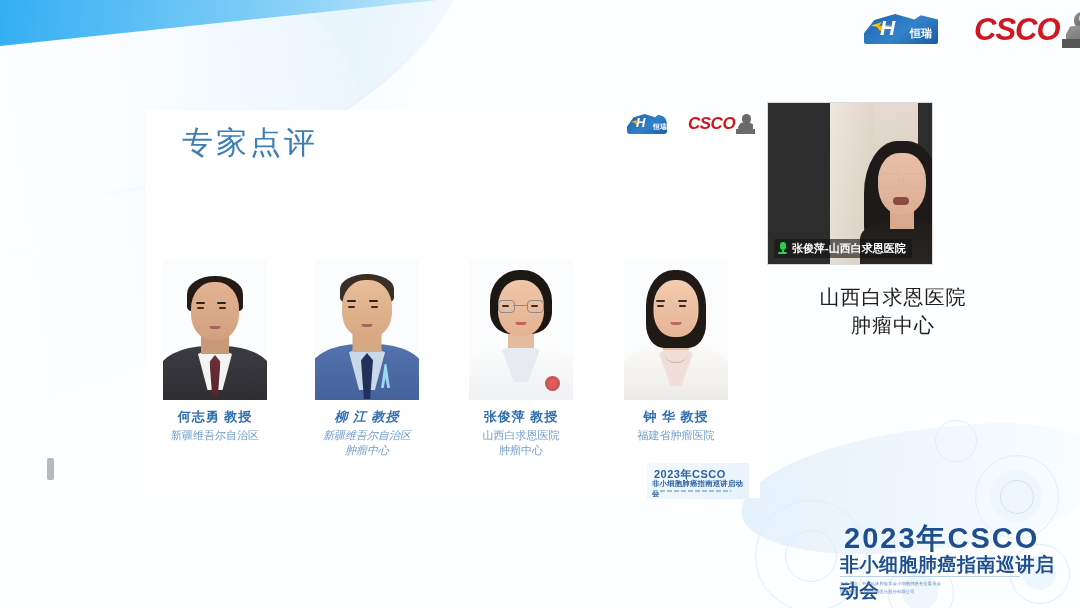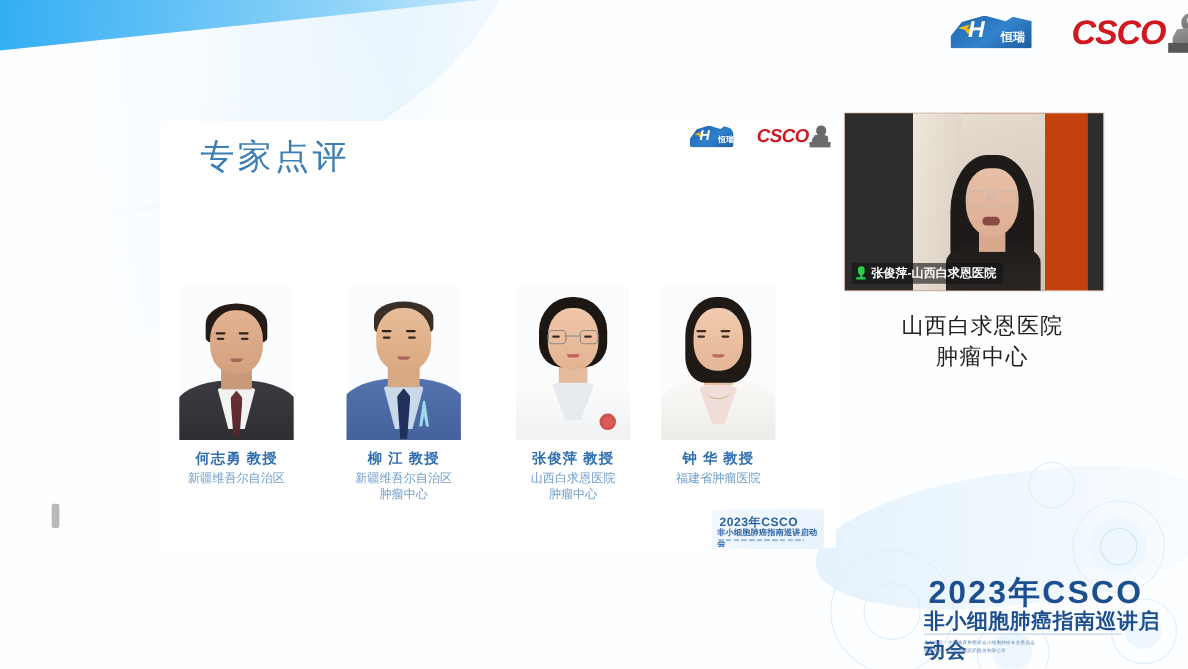--- a/index.html
+++ b/index.html
@@ -96,22 +96,22 @@
   .mini-l2{position:absolute;left:5px;top:16px;font-size:7.4px;font-weight:700;color:#2a5fa0;
       letter-spacing:.2px;}
   .mini-l3{position:absolute;left:6px;top:27px;width:78px;height:2px;
       background:repeating-linear-gradient(90deg,#9dc0e0 0 5px,transparent 5px 7px);}
 
   
   .grey-bar{position:absolute;left:47px;top:458px;width:7px;height:22px;background:#b7b9bb;
       border-radius:2px;}
 
   
-  #video{position:absolute;left:768px;top:103px;width:235px;height:161px;
-      background:#c2410c;overflow:hidden;box-shadow:0 0 0 1px #dcdcdc;}
+  #video{position:absolute;left:768px;top:103px;width:164px;height:161px;
+      background:#4c1d95;overflow:hidden;box-shadow:0 0 0 1px #dcdcdc;}
   .v-left{position:absolute;left:0;top:0;width:62px;height:100%;background:#2d2d2d;}
   .v-right{position:absolute;right:0;top:0;width:14px;height:100%;background:#2d2d2d;}
   .v-room{position:absolute;left:62px;top:0;width:120px;height:100%;
       background:linear-gradient(160deg,#e8ded2 0%,#ddd2c4 40%,#cfc3b4 100%);}
   .v-curtain{position:absolute;left:62px;top:0;width:44px;height:100%;
       background:linear-gradient(100deg,#efe7dc,#d8cdbe);}
   .v-hair{position:absolute;left:96px;top:38px;width:76px;height:118px;
       background:#1d1a19;border-radius:44% 44% 28% 28%;}
   .v-face{position:absolute;left:110px;top:50px;width:48px;height:62px;
       background:linear-gradient(180deg,#e8c0a7,#dcae94);border-radius:44% 44% 48% 48%;}
@@ -250,21 +250,21 @@
         <div class="p-brow" style="left:33px;top:42px;"></div>
         <div class="p-brow" style="left:54px;top:42px;"></div>
         <div class="p-eye" style="left:34px;top:47px;"></div>
         <div class="p-eye" style="left:56px;top:47px;"></div>
         <div class="p-mouth" style="top:66px;"></div>
       </div>
       <div class="exp-name">何志勇 教授</div>
       <div class="exp-org" style="white-space:pre-line;">新疆维吾尔自治区</div>
     </div>
 
-    <div class="exp" style="left:146px;top:0;">
+    <div class="exp" style="left:146px;top:0;font-style:italic;">
       <div class="photo">
         <div class="p-bg"></div>
         <div class="p-body" style="top:84px;width:116px;height:62px;background:linear-gradient(180deg,#5472ad,#43609a);"></div>
         <div class="p-shirt" style="top:84px;width:36px;height:46px;background:#c9d9ea;clip-path:polygon(50% 0,100% 18%,72% 100%,28% 100%,0 18%);"></div>
         <div class="p-tie" style="top:93px;width:12px;height:46px;background:#22315c;clip-path:polygon(50% 0,100% 16%,76% 100%,24% 100%,0 16%);"></div>
         <div style="position:absolute;left:66px;top:104px;width:9px;height:24px;background:#9cd8ef;clip-path:polygon(40% 0,60% 0,100% 100%,70% 100%,50% 58%,30% 100%,0 100%);"></div>
         <div class="p-neck" style="top:70px;width:29px;height:22px;background:#d6a883;"></div>
         <div class="p-hair" style="top:14px;width:54px;height:30px;background:#3a2f26;border-radius:50% 50% 20% 20%;"></div>
         <div class="p-head" style="top:20px;width:50px;height:58px;background:linear-gradient(180deg,#e8bd99,#d8a881);"></div>
         <div class="p-brow" style="left:32px;top:40px;"></div>
@@ -292,21 +292,21 @@
         <div style="position:absolute;left:44px;top:45px;width:14px;height:1.4px;background:#8b8b8b;"></div>
         <div class="p-eye" style="left:33px;top:45px;"></div>
         <div class="p-eye" style="left:62px;top:45px;"></div>
         <div class="p-mouth" style="top:62px;background:#c0615f;"></div>
       </div>
       <div class="exp-name">张俊萍 教授</div>
       <div class="exp-org" style="white-space:pre-line;">山西白求恩医院
 肿瘤中心</div>
     </div>
 
-    <div class="exp" style="left:432px;top:0;">
+    <div class="exp" style="left:455px;top:0;">
       <div class="photo">
         <div class="p-bg"></div>
         <div class="p-body" style="top:84px;width:110px;height:62px;background:linear-gradient(180deg,#fbfaf8,#eceae6);"></div>
         <div style="position:absolute;left:50%;transform:translateX(-50%);top:84px;width:34px;height:42px;background:#f0ddd8;clip-path:polygon(50% 0,100% 22%,66% 100%,34% 100%,0 22%);"></div>
         <div style="position:absolute;left:50%;transform:translateX(-50%);top:88px;width:22px;height:14px;border-bottom:1.4px solid #cbb98f;border-radius:0 0 50% 50%;"></div>
         <div class="p-neck" style="top:68px;width:26px;height:22px;background:#e7c0a4;"></div>
         <div class="p-hair" style="top:10px;width:60px;height:78px;background:#201a17;border-radius:46% 46% 30% 30%;"></div>
         <div class="p-head" style="top:20px;width:45px;height:57px;background:linear-gradient(180deg,#f2cbae,#e4b596);"></div>
         <div class="p-brow" style="left:32px;top:40px;background:#3b2b22;"></div>
         <div class="p-brow" style="left:54px;top:40px;background:#3b2b22;"></div>

